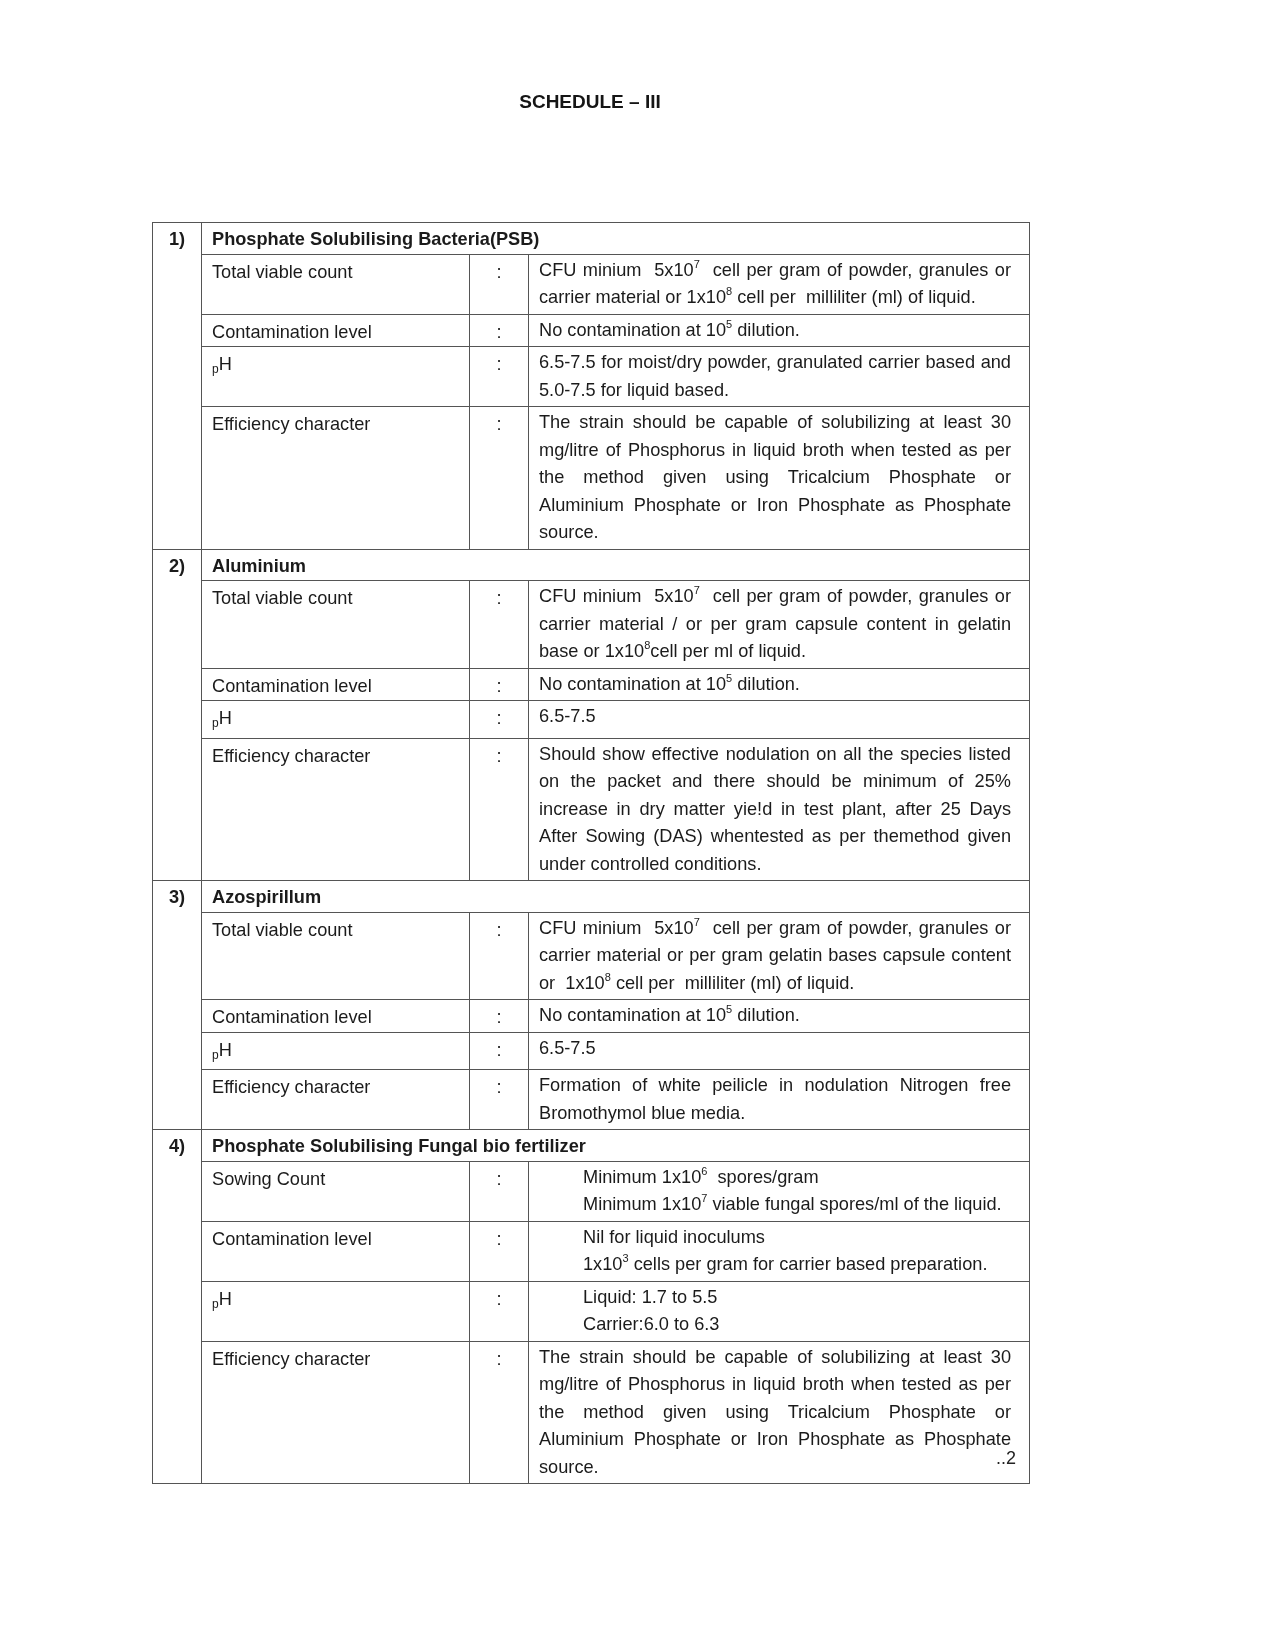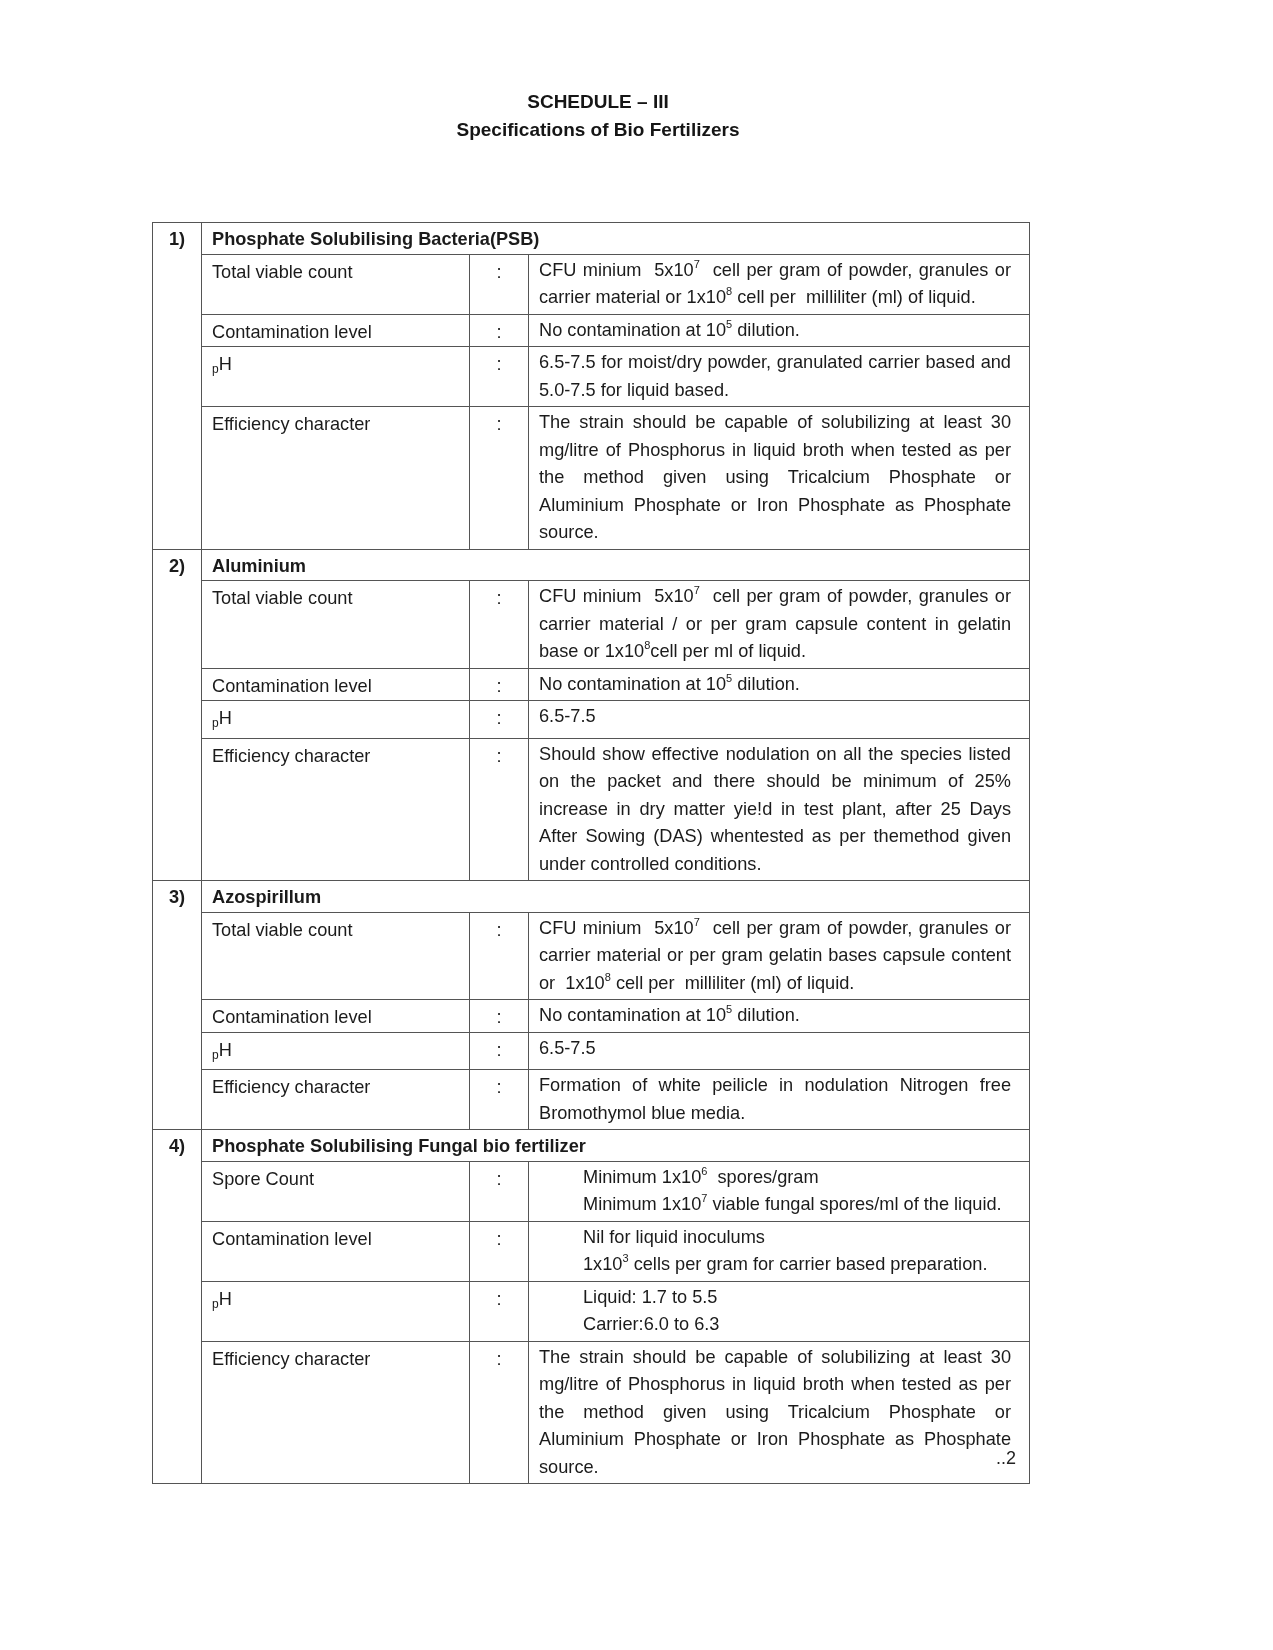--- a/index.html
+++ b/index.html
@@ -2,21 +2,21 @@
 <html><head>
 <meta charset="utf-8">
 <style>
   html, body { margin: 0; padding: 0; background: #ffffff; }
   body {
     width: 1273px; height: 1650px; position: relative; overflow: hidden;
     font-family: "Liberation Sans", "DejaVu Sans", sans-serif;
     color: #1b1b1b;
   }
   .header {
-    position: absolute; left: 8px; width: 1180px; top: 88px;
+    position: absolute; left: 0; width: 1180px; top: 88px;
     text-align: center; font-weight: bold; font-size: 19px; line-height: 27.5px;
     color: #151515;
   }
   .spec-table {
     position: absolute; left: 152px; top: 222px; width: 877px;
     border-collapse: collapse; table-layout: fixed;
     font-size: 18.2px; line-height: 27.5px;
   }
   .spec-table td {
     border: 1.4px solid #555; vertical-align: top;
@@ -36,21 +36,20 @@
   .page-num {
     position: absolute; left: 996px; top: 1448px; font-size: 18px; color: #222;
   }
   .line { display: block; margin-left: 44px; }
 </style>
 </head>
 <body>
 
 <div class="header">
   <div>SCHEDULE – III</div>
-  <div>Specifications of Bio Fertilizers</div>
 </div>
 
 <table class="spec-table">
   <colgroup>
       <col class="c-num">
       <col class="c-param">
       <col class="c-colon">
       <col class="c-val">
     </colgroup>
   <tbody id="spec-body">
@@ -124,21 +123,21 @@
       <tr>
         <td class="param">Efficiency character</td>
         <td class="colon">:</td>
         <td class="val">Formation of white peilicle in nodulation Nitrogen free Bromothymol blue media.</td>
       </tr>
       <tr>
         <td class="num" rowspan="5">4)</td>
         <td class="section-title" colspan="3">Phosphate Solubilising Fungal bio fertilizer</td>
       </tr>
       <tr>
-        <td class="param">Spore Count</td>
+        <td class="param">Sowing Count</td>
         <td class="colon">:</td>
         <td class="val">
           <span class="line">Minimum 1x10<sup>6</sup> &nbsp;spores/gram</span>
           <span class="line">Minimum 1x10<sup>7</sup> viable fungal spores/ml of the liquid.</span>
         </td>
       </tr>
       <tr>
         <td class="param">Contamination level</td>
         <td class="colon">:</td>
         <td class="val">

